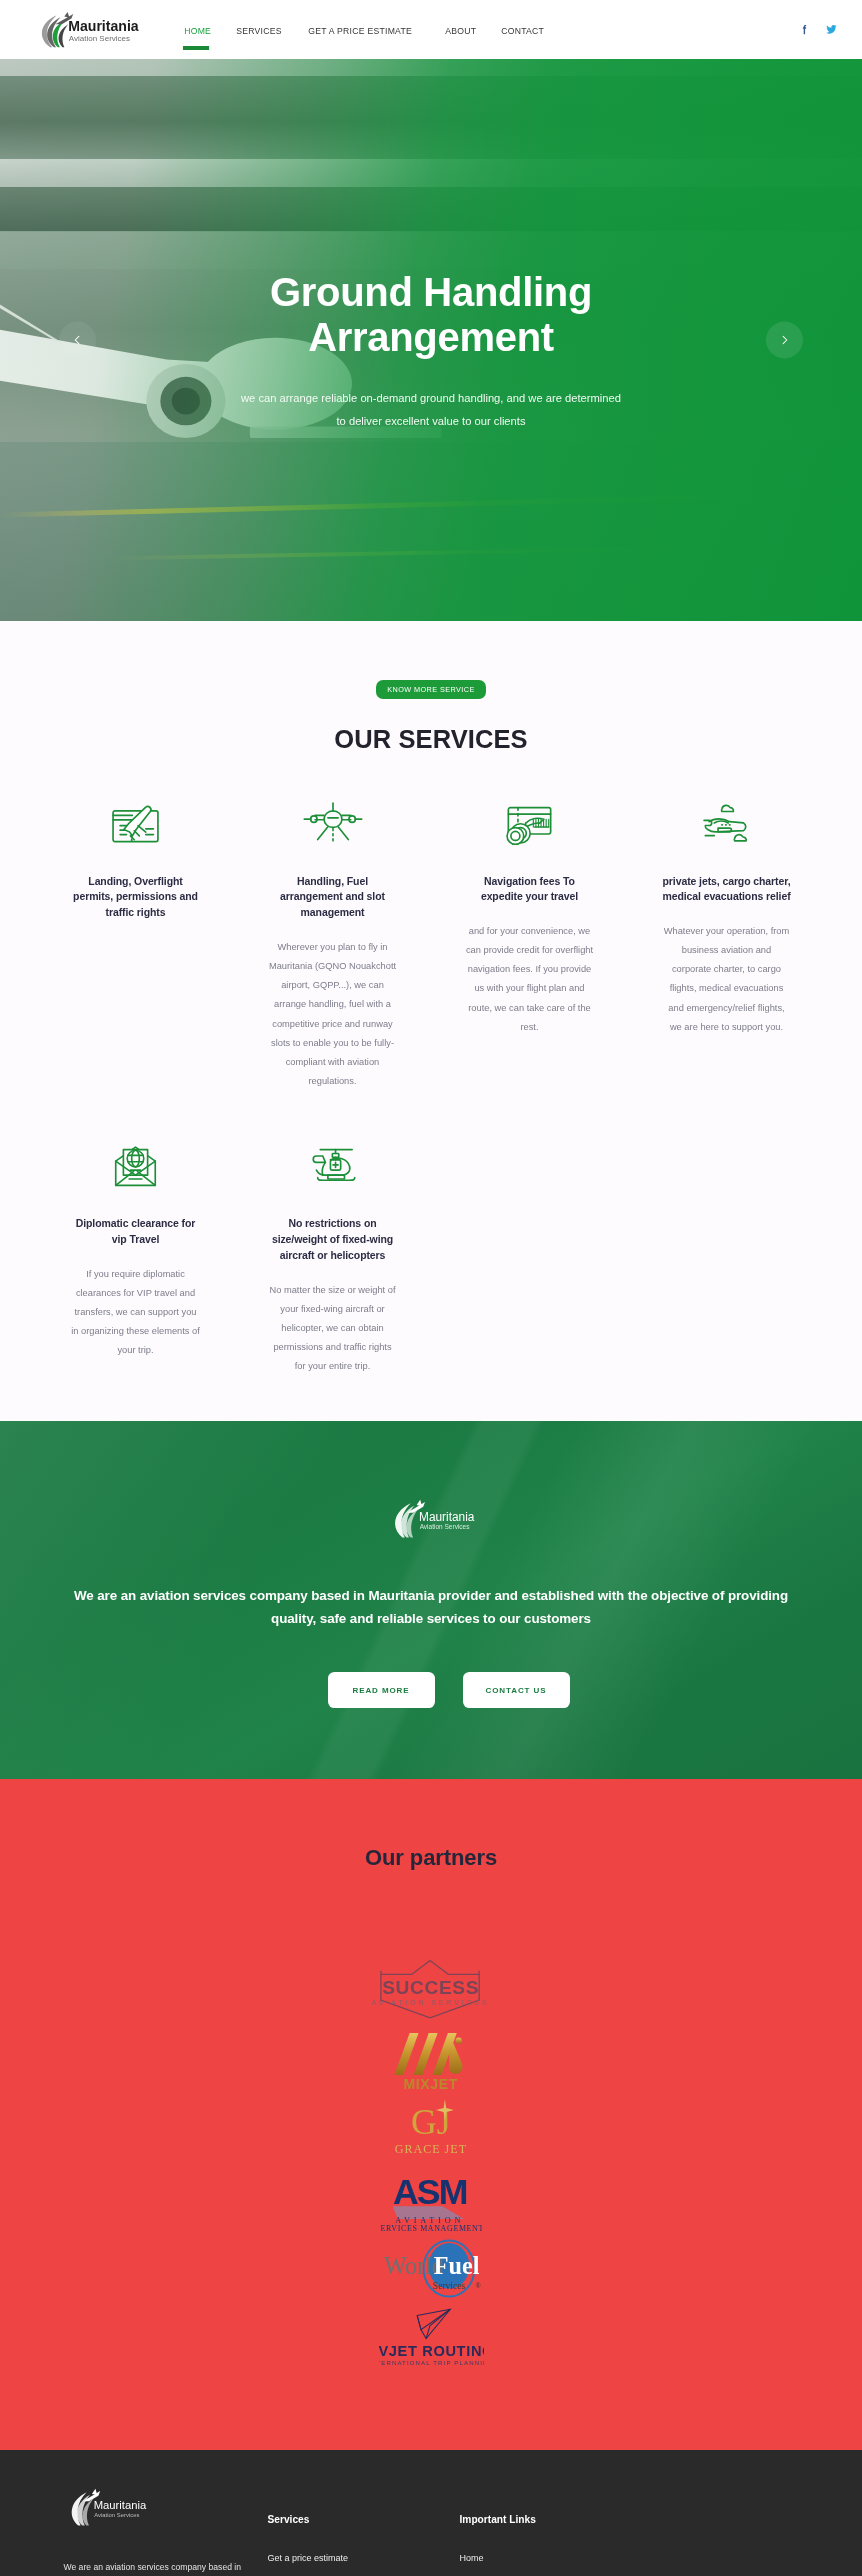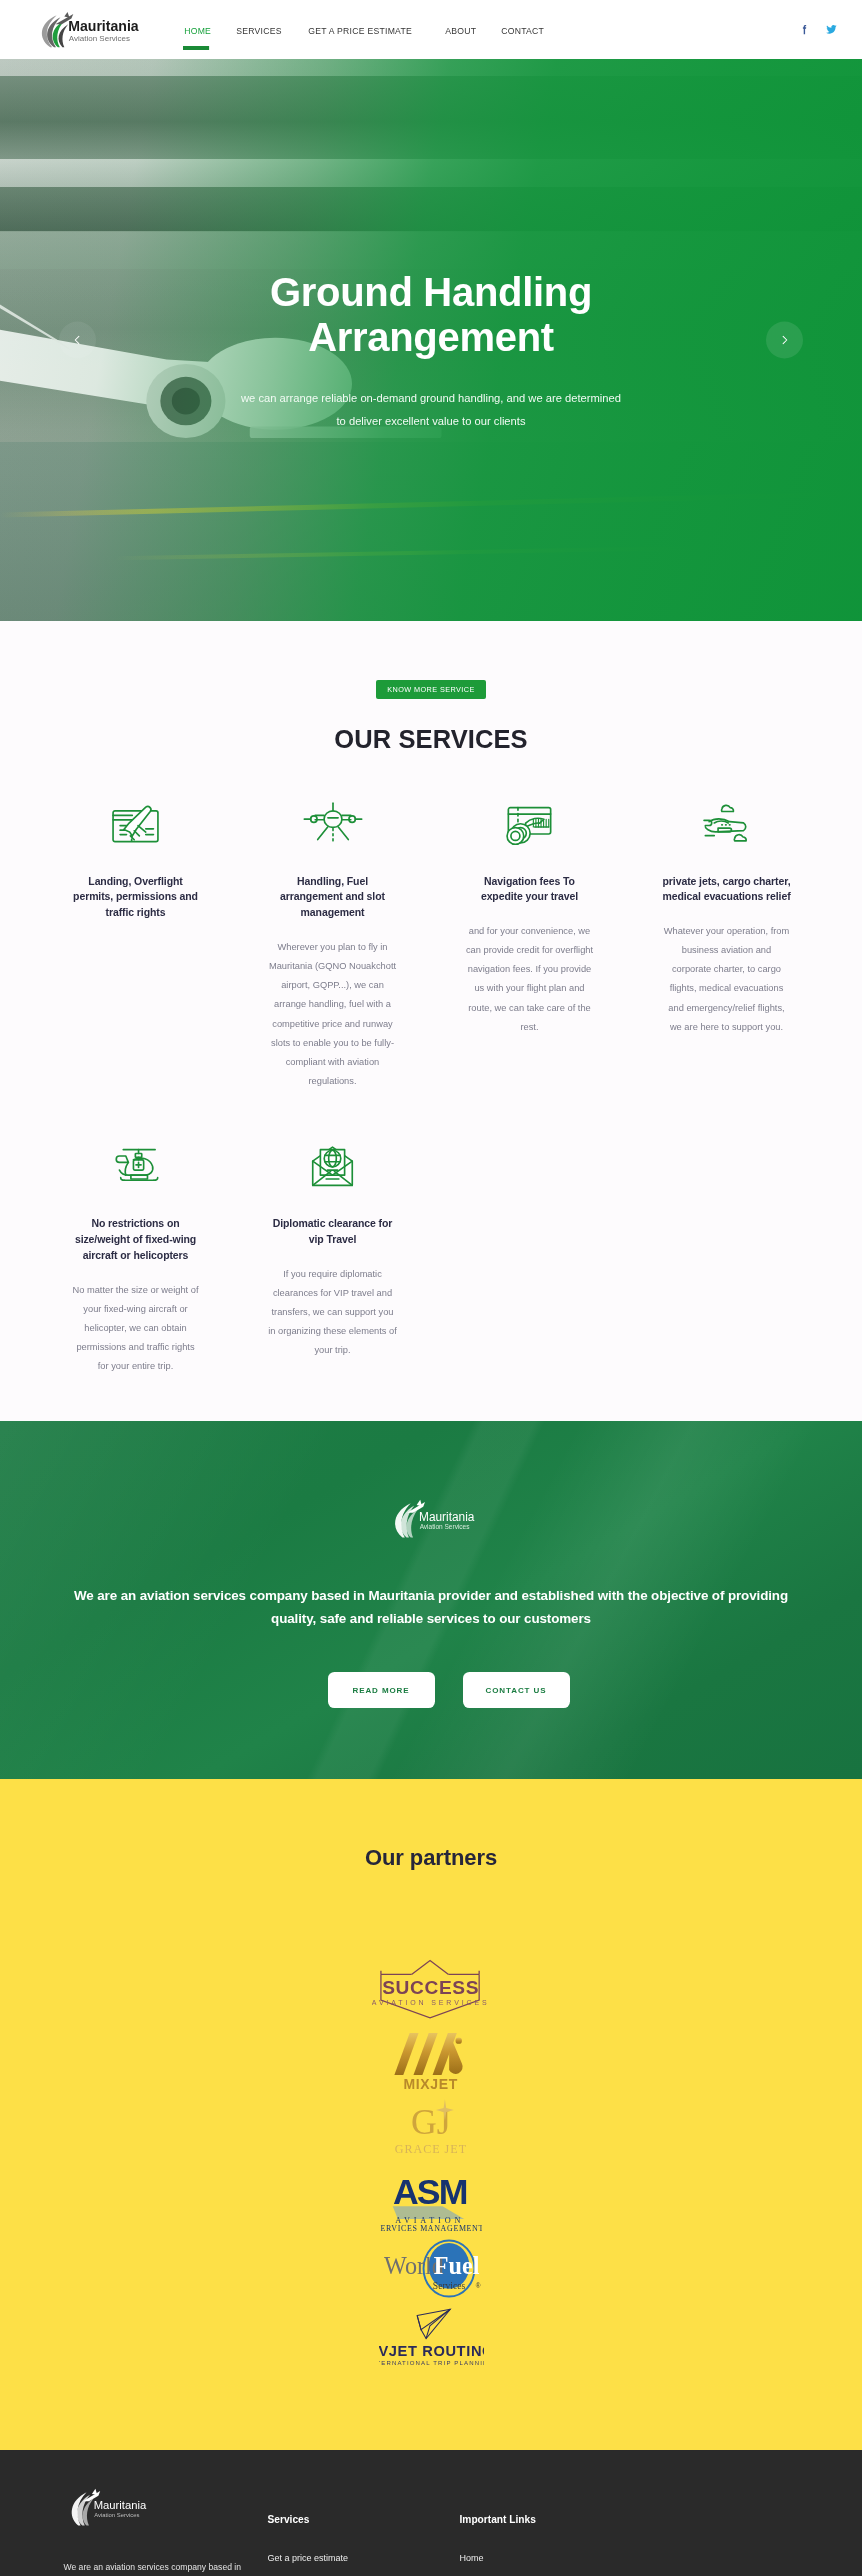--- a/index.html
+++ b/index.html
@@ -148,21 +148,21 @@
     background: #fdfbfd;
     padding: 59px 0 45px;
   }
   .pill {
     display: block;
     margin: 0 auto;
     width: 110px;
     height: 19px;
     line-height: 19px;
     background: #1d9b39;
-    border-radius: 2px;
+    border-radius: 7px;
     color: #ffffff;
     font-size: 7.3px;
     letter-spacing: 0.4px;
     text-align: center;
     font-weight: 500;
   }
   .section-title {
     margin-top: 25.5px;
     text-align: center;
     font-size: 25.5px;
@@ -239,21 +239,21 @@
     color:#1a7c41;
     border-radius: 6.4px;
     display:flex; align-items:center; justify-content:center;
     font-size: 8px;
     font-weight: 600;
     letter-spacing: 0.9px;
     padding: 0 16.6px;
   }
 
   
-  .partners { background:#fde047; padding: 66px 0 77px; }
+  .partners { background:#ef4444; padding: 66px 0 77px; }
   .partners-title {
     text-align:center;
     font-size: 22px;
     font-weight: 800;
     color: #26263a;
     letter-spacing: -0.1px;
   }
   .partner-row {
     margin-top: 82px;
     width: 811px;
@@ -445,60 +445,60 @@
             <path d="M16 56 h14"></path>
           </g>
         </svg>
       </div>
       <div class="card-title">private jets, cargo charter, medical evacuations relief</div>
       <div class="card-text">Whatever your operation, from business aviation and corporate charter, to cargo flights, medical evacuations and emergency/relief flights, we are here to support you.</div>
     </div>
 
     <div class="card">
       <div class="card-icon">
+        <svg width="59" height="51" viewBox="0 0 92 80">
+          <g fill="none" stroke="#1d8f38" stroke-width="2.6" stroke-linecap="round" stroke-linejoin="round">
+            <path d="M15 30 L46 8 L77 30 v38 h-62 z" fill="#ffffff"></path>
+            <rect x="27" y="12" width="38" height="40" fill="#ffffff"></rect>
+            <circle cx="46" cy="26" r="13"></circle>
+            <ellipse cx="46" cy="26" rx="6" ry="13"></ellipse>
+            <path d="M34 21 h24 M34 31 h24"></path>
+            <path d="M38 44 h16"></path>
+            <path d="M15 30 L46 52 L77 30"></path>
+            <path d="M15 68 L43 46 M77 68 L49 46"></path>
+            <path d="M36 58 h20"></path>
+          </g>
+        </svg>
+      </div>
+      <div class="card-title">Diplomatic clearance for vip Travel</div>
+      <div class="card-text">If you require diplomatic clearances for VIP travel and transfers, we can support you in organizing these elements of your trip.</div>
+    </div>
+
+    <div class="card">
+      <div class="card-icon">
         <svg width="64" height="51" viewBox="0 0 100 80">
           <g fill="none" stroke="#1d8f38" stroke-width="2.6" stroke-linecap="round" stroke-linejoin="round">
             <path d="M30 12 h50"></path>
             <path d="M54 12 v6"></path>
             <rect x="49" y="18" width="10" height="6" rx="1"></rect>
             <path d="M54 24 v4"></path>
             <path d="M46 28 c12 -6 26 -2 30 10 c2 8 -4 14 -12 14 h-26 c-8 0 -12 -4 -14 -8"></path>
             <path d="M24 22 h10 l4 10 h-14 a3 3 0 0 1 0 -10 z"></path>
             <path d="M38 32 c-4 6 -6 14 -4 20"></path>
             <rect x="46" y="28" width="16" height="16" rx="2"></rect>
             <path d="M54 32 v8 M50 36 h8"></path>
             <path d="M42 52 h26 v6 h-26 z"></path>
             <path d="M32 60 h46"></path>
             <path d="M32 60 c-4 0 -6 -2 -6 -4"></path>
             <path d="M78 60 c4 0 6 -2 6 -4"></path>
           </g>
         </svg>
       </div>
       <div class="card-title">No restrictions on size/weight of fixed-wing aircraft or helicopters</div>
       <div class="card-text">No matter the size or weight of your fixed-wing aircraft or helicopter, we can obtain permissions and traffic rights for your entire trip.</div>
-    </div>
-
-    <div class="card">
-      <div class="card-icon">
-        <svg width="59" height="51" viewBox="0 0 92 80">
-          <g fill="none" stroke="#1d8f38" stroke-width="2.6" stroke-linecap="round" stroke-linejoin="round">
-            <path d="M15 30 L46 8 L77 30 v38 h-62 z" fill="#ffffff"></path>
-            <rect x="27" y="12" width="38" height="40" fill="#ffffff"></rect>
-            <circle cx="46" cy="26" r="13"></circle>
-            <ellipse cx="46" cy="26" rx="6" ry="13"></ellipse>
-            <path d="M34 21 h24 M34 31 h24"></path>
-            <path d="M38 44 h16"></path>
-            <path d="M15 30 L46 52 L77 30"></path>
-            <path d="M15 68 L43 46 M77 68 L49 46"></path>
-            <path d="M36 58 h20"></path>
-          </g>
-        </svg>
-      </div>
-      <div class="card-title">Diplomatic clearance for vip Travel</div>
-      <div class="card-text">If you require diplomatic clearances for VIP travel and transfers, we can support you in organizing these elements of your trip.</div>
     </div>
 
   </div>
 </div>
 
 <div class="cta">
   <div class="cta-bg"></div>
   <div class="cta-inner">
     <div class="cta-logo">
       <svg width="89" height="46" viewBox="0 0 150 76">

